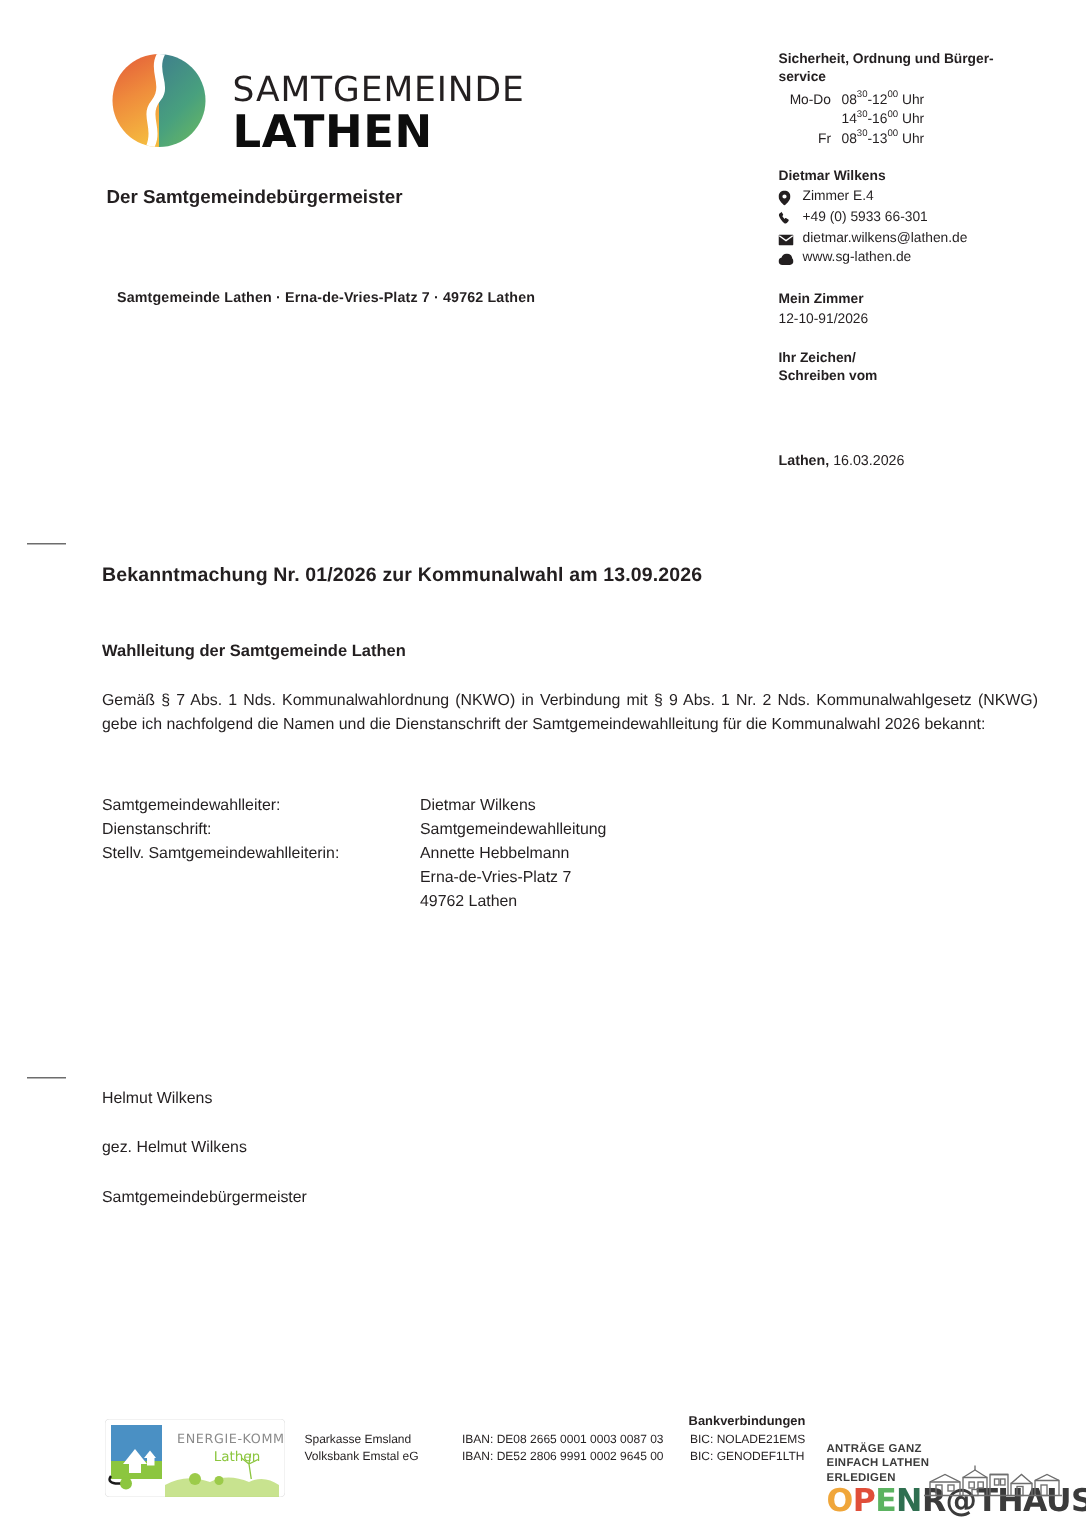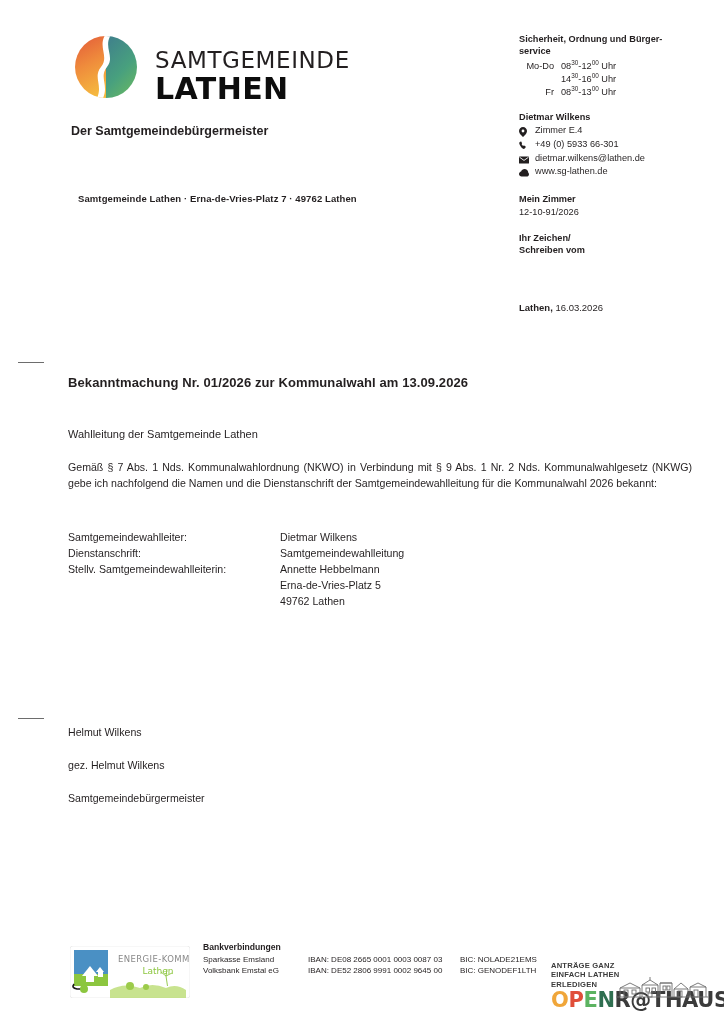--- a/index.html
+++ b/index.html
@@ -63,21 +63,21 @@
   .place-date { position: absolute; left: 519px; top: 302px; font-size: 9.5px; }
   .place-date b { font-weight: 700; }
 
   
   .headline {
     position: absolute; left: 68px; top: 375px;
     font-size: 13px; font-weight: 700; color: #231f20; letter-spacing: 0.1px;
   }
   .subhead {
     position: absolute; left: 68px; top: 428px;
-    font-size: 11px; font-weight: 400; color: #231f20;
+    font-size: 11px; font-weight: 700; color: #231f20;
   }
   .para {
     position: absolute; left: 68px; top: 459px; width: 624px;
     font-size: 10.6px; line-height: 1.52; text-align: justify; color: #231f20;
   }
 
   .kv { position: absolute; left: 68px; top: 529px; font-size: 10.6px; line-height: 1.52; color: #231f20; }
   .kv-row { display: flex; }
   .kv-label { width: 212px; flex: none; }
   .kv-value { }
@@ -89,21 +89,21 @@
 
   
   .footer { position: absolute; left: 0; top: 940px; width: 724px; height: 84px; }
 
   .energie-badge {
     position: absolute; left: 70px; top: 6px;
     width: 120px; height: 52px;
   }
 
   .bank { position: absolute; left: 203px; top: 2px; font-size: 8px; color: #231f20; }
-  .bank-title { font-weight: 700; font-size: 8.6px; margin-bottom: 2px; }
+  .bank-title { font-weight: 700; font-size: 8.6px; margin-bottom: 2px; text-align: right; }
   .bank-row { display: flex; line-height: 1.42; white-space: nowrap; }
   .bank-c1 { width: 105px; flex: none; }
   .bank-c2 { width: 152px; flex: none; }
   .bank-c3 { }
 
   .openrathaus { position: absolute; left: 551px; top: 21px; width: 160px; }
   .orh-lines {
     font-size: 7.6px; font-weight: 700; color: #3b3b3b; line-height: 1.25;
     letter-spacing: 0.2px;
   }
@@ -241,21 +241,21 @@
       <div class="kv-value">Dietmar Wilkens</div>
     </div>
     <div class="kv-row">
       <div class="kv-label">Dienstanschrift:</div>
       <div class="kv-value">Samtgemeindewahlleitung</div>
     </div>
     <div class="kv-row">
       <div class="kv-label">Stellv. Samtgemeindewahlleiterin:</div>
       <div class="kv-value">Annette Hebbelmann</div>
     </div>
-    <div class="kv-extra">Erna-de-Vries-Platz 5</div>
+    <div class="kv-extra">Erna-de-Vries-Platz 7</div>
     <div class="kv-extra">49762 Lathen</div>
   </div>
 
   <div class="sig">
     <div>Helmut Wilkens</div>
     <div>gez. Helmut Wilkens</div>
     <div>Samtgemeindebürgermeister</div>
   </div>
 
   <div class="footer">

